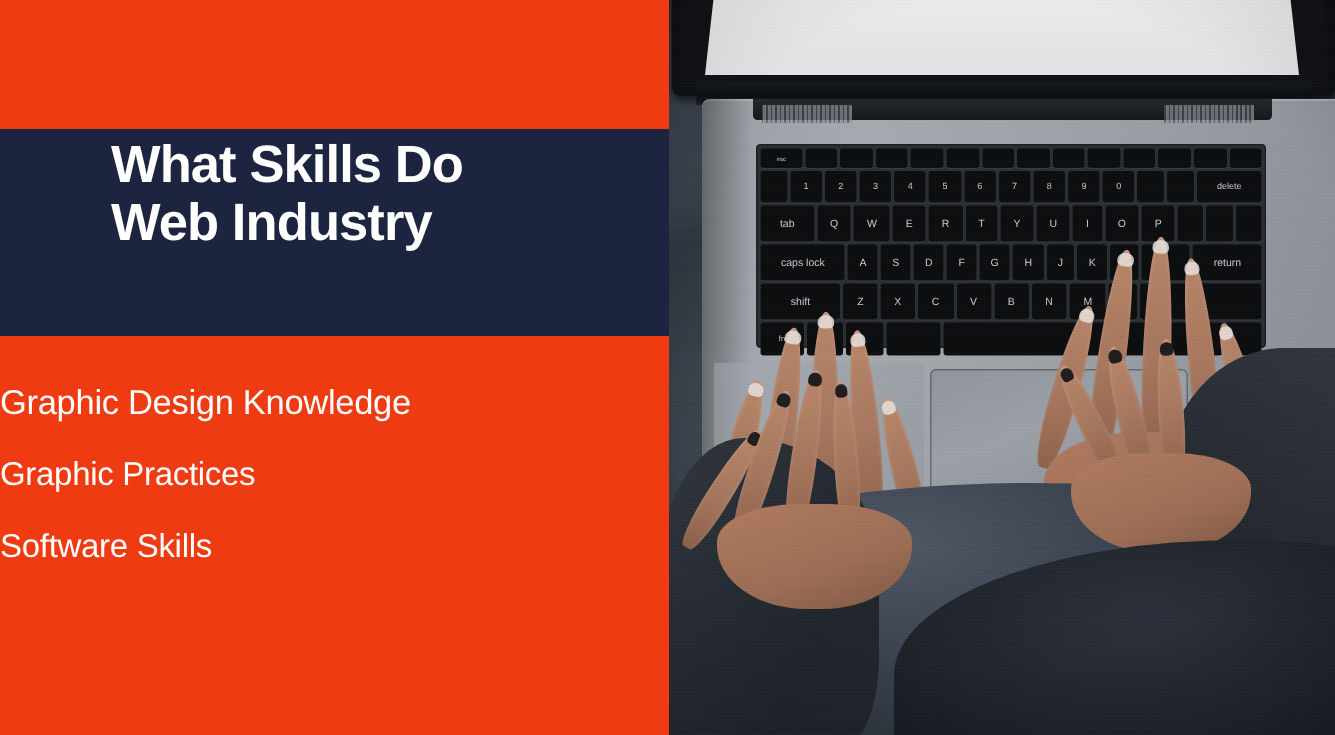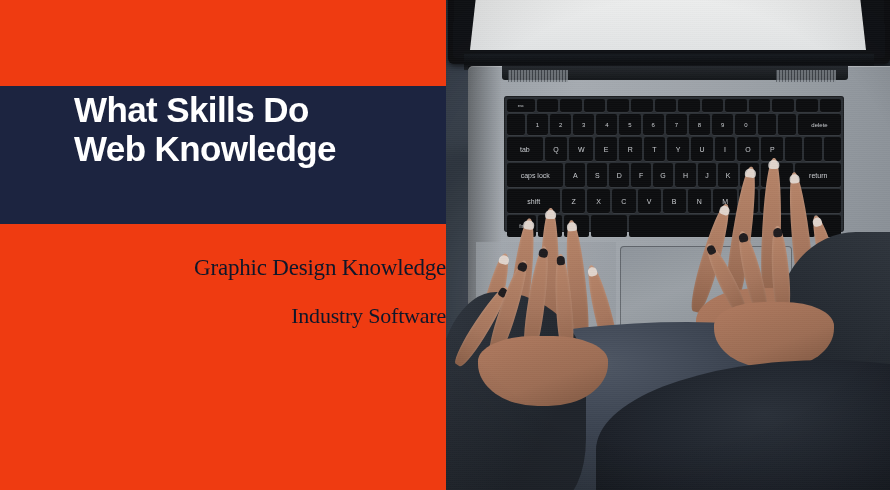--- a/index.html
+++ b/index.html
@@ -54,23 +54,23 @@
   #skills-list {
     position: absolute;
     left: 0;
     top: 228px;
     width: 446px;
     list-style: none;
     margin: 0;
     padding: 0;
   }
   #skills-list li {
-    color: #0f172a;
-    text-align: right;
-    font-family: Liberation Serif, serif;
+    color: #ffffff;
+    text-align: left;
+    font-family: Liberation Sans, sans-serif;
     font-weight: normal;
     letter-spacing: -0.2px;
     white-space: nowrap;
   }
   #skills-list li.s0 { font-size: 23px; height: 48px; line-height: 48px; }
   #skills-list li.s1 { font-size: 22px; height: 48px; line-height: 48px; }
   #skills-list li.s2 { font-size: 22px; height: 48px; line-height: 48px; }
   #skills-list li.s3 { font-size: 23px; height: 44px; line-height: 44px; }
 
   
@@ -510,22 +510,23 @@
     <div class="jeans-2"></div>
 
     <div class="grain"></div>
     <div class="vignette"></div>
   </div>
 
   <div id="left-panel">
     <div id="title-band"></div>
     <h1 id="title">
       <span class="tline">What Skills Do</span>
-      <span class="tline">Web Knowledge</span>
+      <span class="tline">Web Industry</span>
     </h1>
 
     <ul id="skills-list">
       <li class="s0">Graphic Design Knowledge</li>
-      <li class="s1">Industry Software</li>
+      <li class="s1">Graphic Practices</li>
+      <li class="s2">Software Skills</li>
     </ul>
   </div>
 
 </div>
 
 </body></html>

